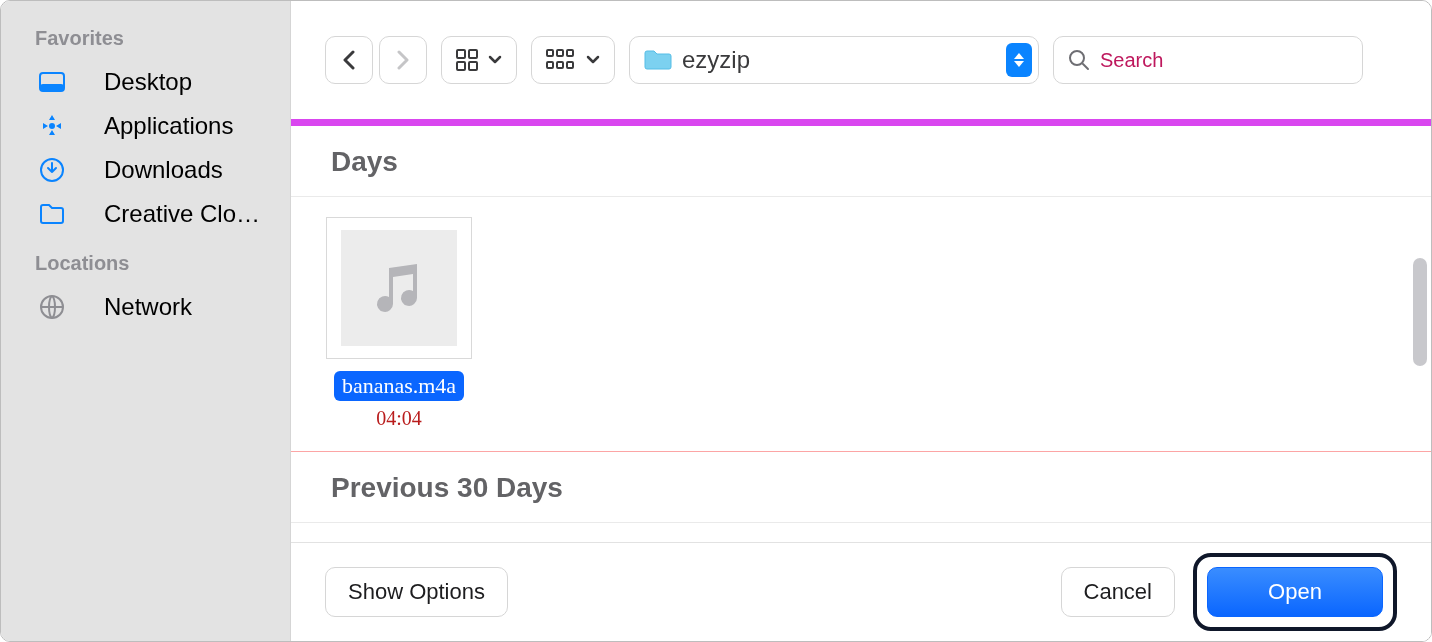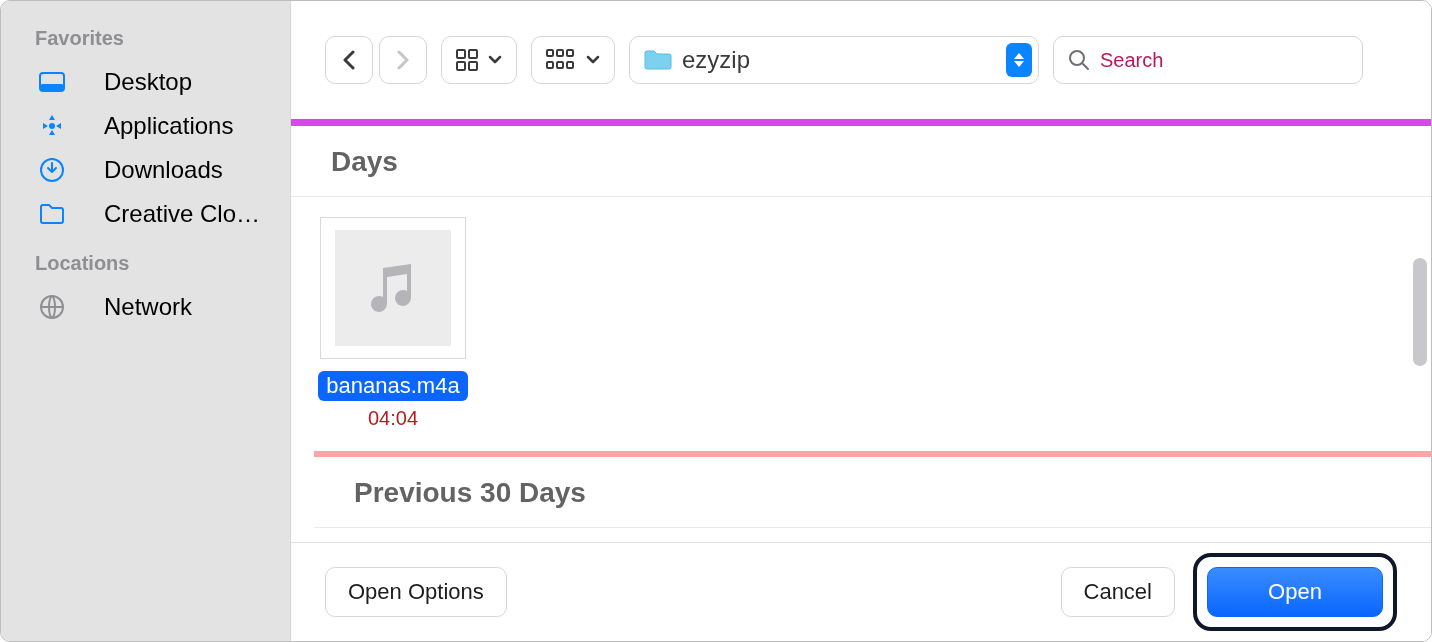--- a/index.html
+++ b/index.html
@@ -131,24 +131,25 @@
     padding-bottom: 90px;
   }
   .section-header {
     font-size: 28px;
     font-weight: 700;
     color: #636366;
     padding: 20px 0 18px 40px;
     border-bottom: 1px solid #eaeaea;
   }
   .file-grid {
-    padding: 20px 0 20px 22px;
+    padding: 20px 0 20px 28px;
     display: flex;
     flex-wrap: wrap;
     gap: 30px;
+    font-family: Liberation Serif, serif;
   }
   .file-item { width: 160px; text-align: center; }
   .file-thumb {
     width: 144px; height: 140px;
     margin: 0 auto 12px auto;
     border: 1px solid #d9d9d9;
     background: #fff;
     display: flex;
     align-items: center;
     justify-content: center;
@@ -362,27 +363,27 @@
               <svg width="64" height="64" viewBox="0 0 64 64">
                 <path d="M22 12 L50 8 V42 a8 8 0 1 1 -4 -7 V18 L26 21 V48 a8 8 0 1 1 -4 -7 V12z" fill="#b5b5b9"></path>
               </svg>
             </div>
           </div>
           <span class="file-name">bananas.m4a</span><br>
           <span class="file-meta">04:04</span>
         </div>
       </div>
 
-      <div class="section-header" style="border-top:6px solid #fca5a5;margin-left:23px;">Previous 30 Days</div>
+      <div class="section-header" style="border-top:1px solid #fca5a5;">Previous 30 Days</div>
 
       <div class="fake-scroll"></div>
     </div>
 
     <div class="actionbar">
-      <div class="btn">Open Options</div>
+      <div class="btn">Show Options</div>
       <div class="spacer"></div>
       <div class="btn">Cancel</div>
       <div class="gap"></div>
       <span class="highlight-ring">
         <div class="btn btn-primary">Open</div>
       </span>
     </div>
 
   </div>
 </div>

